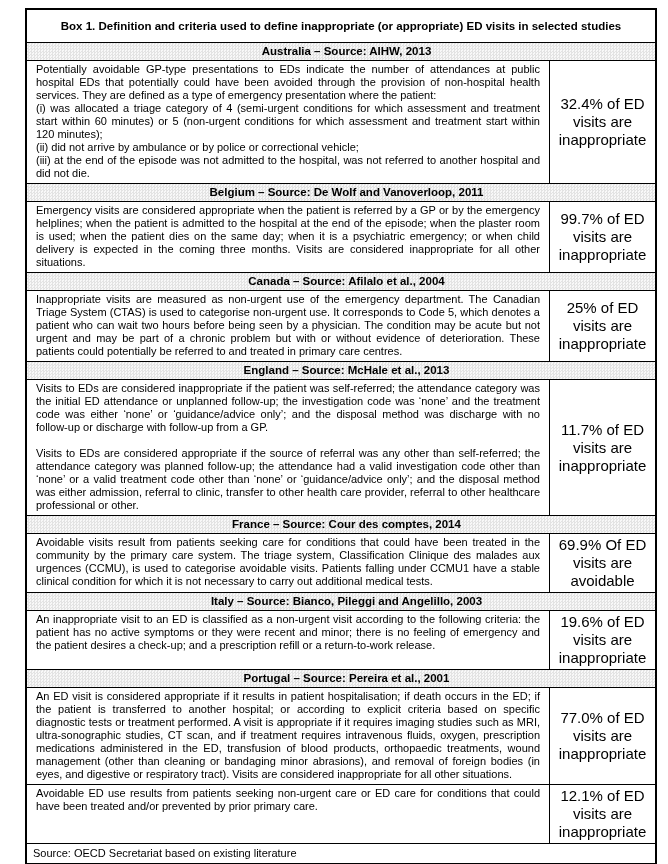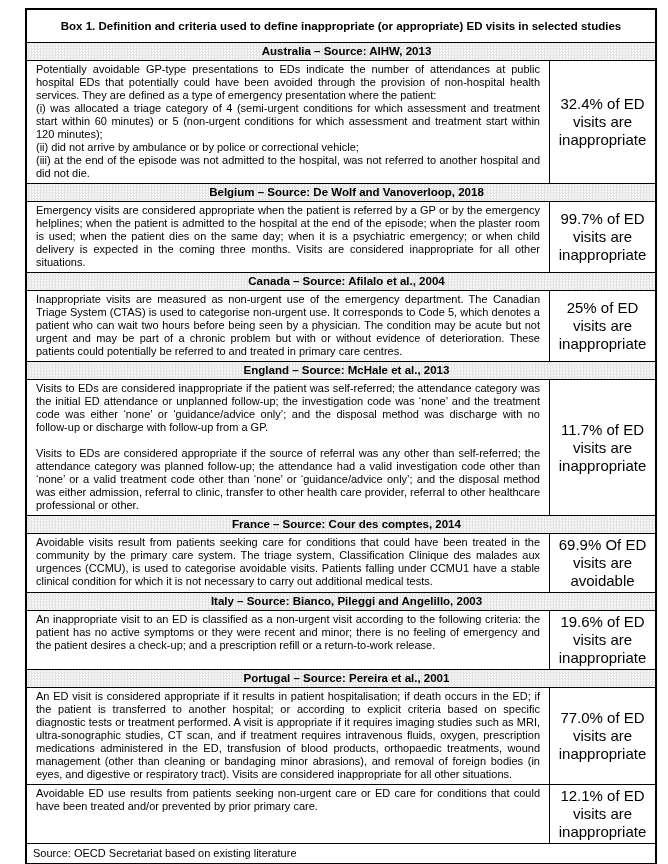--- a/index.html
+++ b/index.html
@@ -79,21 +79,21 @@
 (i) was allocated a triage category of 4 (semi-urgent conditions for which assessment and treatment start within 60 minutes) or 5 (non-urgent conditions for which assessment and treatment start within 120 minutes);
 (ii) did not arrive by ambulance or by police or correctional vehicle;
 (iii) at the end of the episode was not admitted to the hospital, was not referred to another hospital and did not die.</div>
       <div class="stat">
         <span>32.4% of ED visits are inappropriate</span>
       </div>
     </div>
   </div>
 
   <div>
-    <div class="section-header">Belgium – Source: De Wolf and Vanoverloop, 2018</div>
+    <div class="section-header">Belgium – Source: De Wolf and Vanoverloop, 2011</div>
     <div class="row">
       <div class="def">Emergency visits are considered appropriate when the patient is referred by a GP or by the emergency helplines; when the patient is admitted to the hospital at the end of the episode; when the plaster room is used; when the patient dies on the same day; when it is a psychiatric emergency; or when child delivery is expected in the coming three months. Visits are considered inappropriate for all other situations.</div>
       <div class="stat">
         <span>99.7% of ED visits are inappropriate</span>
       </div>
     </div>
   </div>
 
   <div>
     <div class="section-header">Canada – Source: Afilalo et al., 2004</div>

